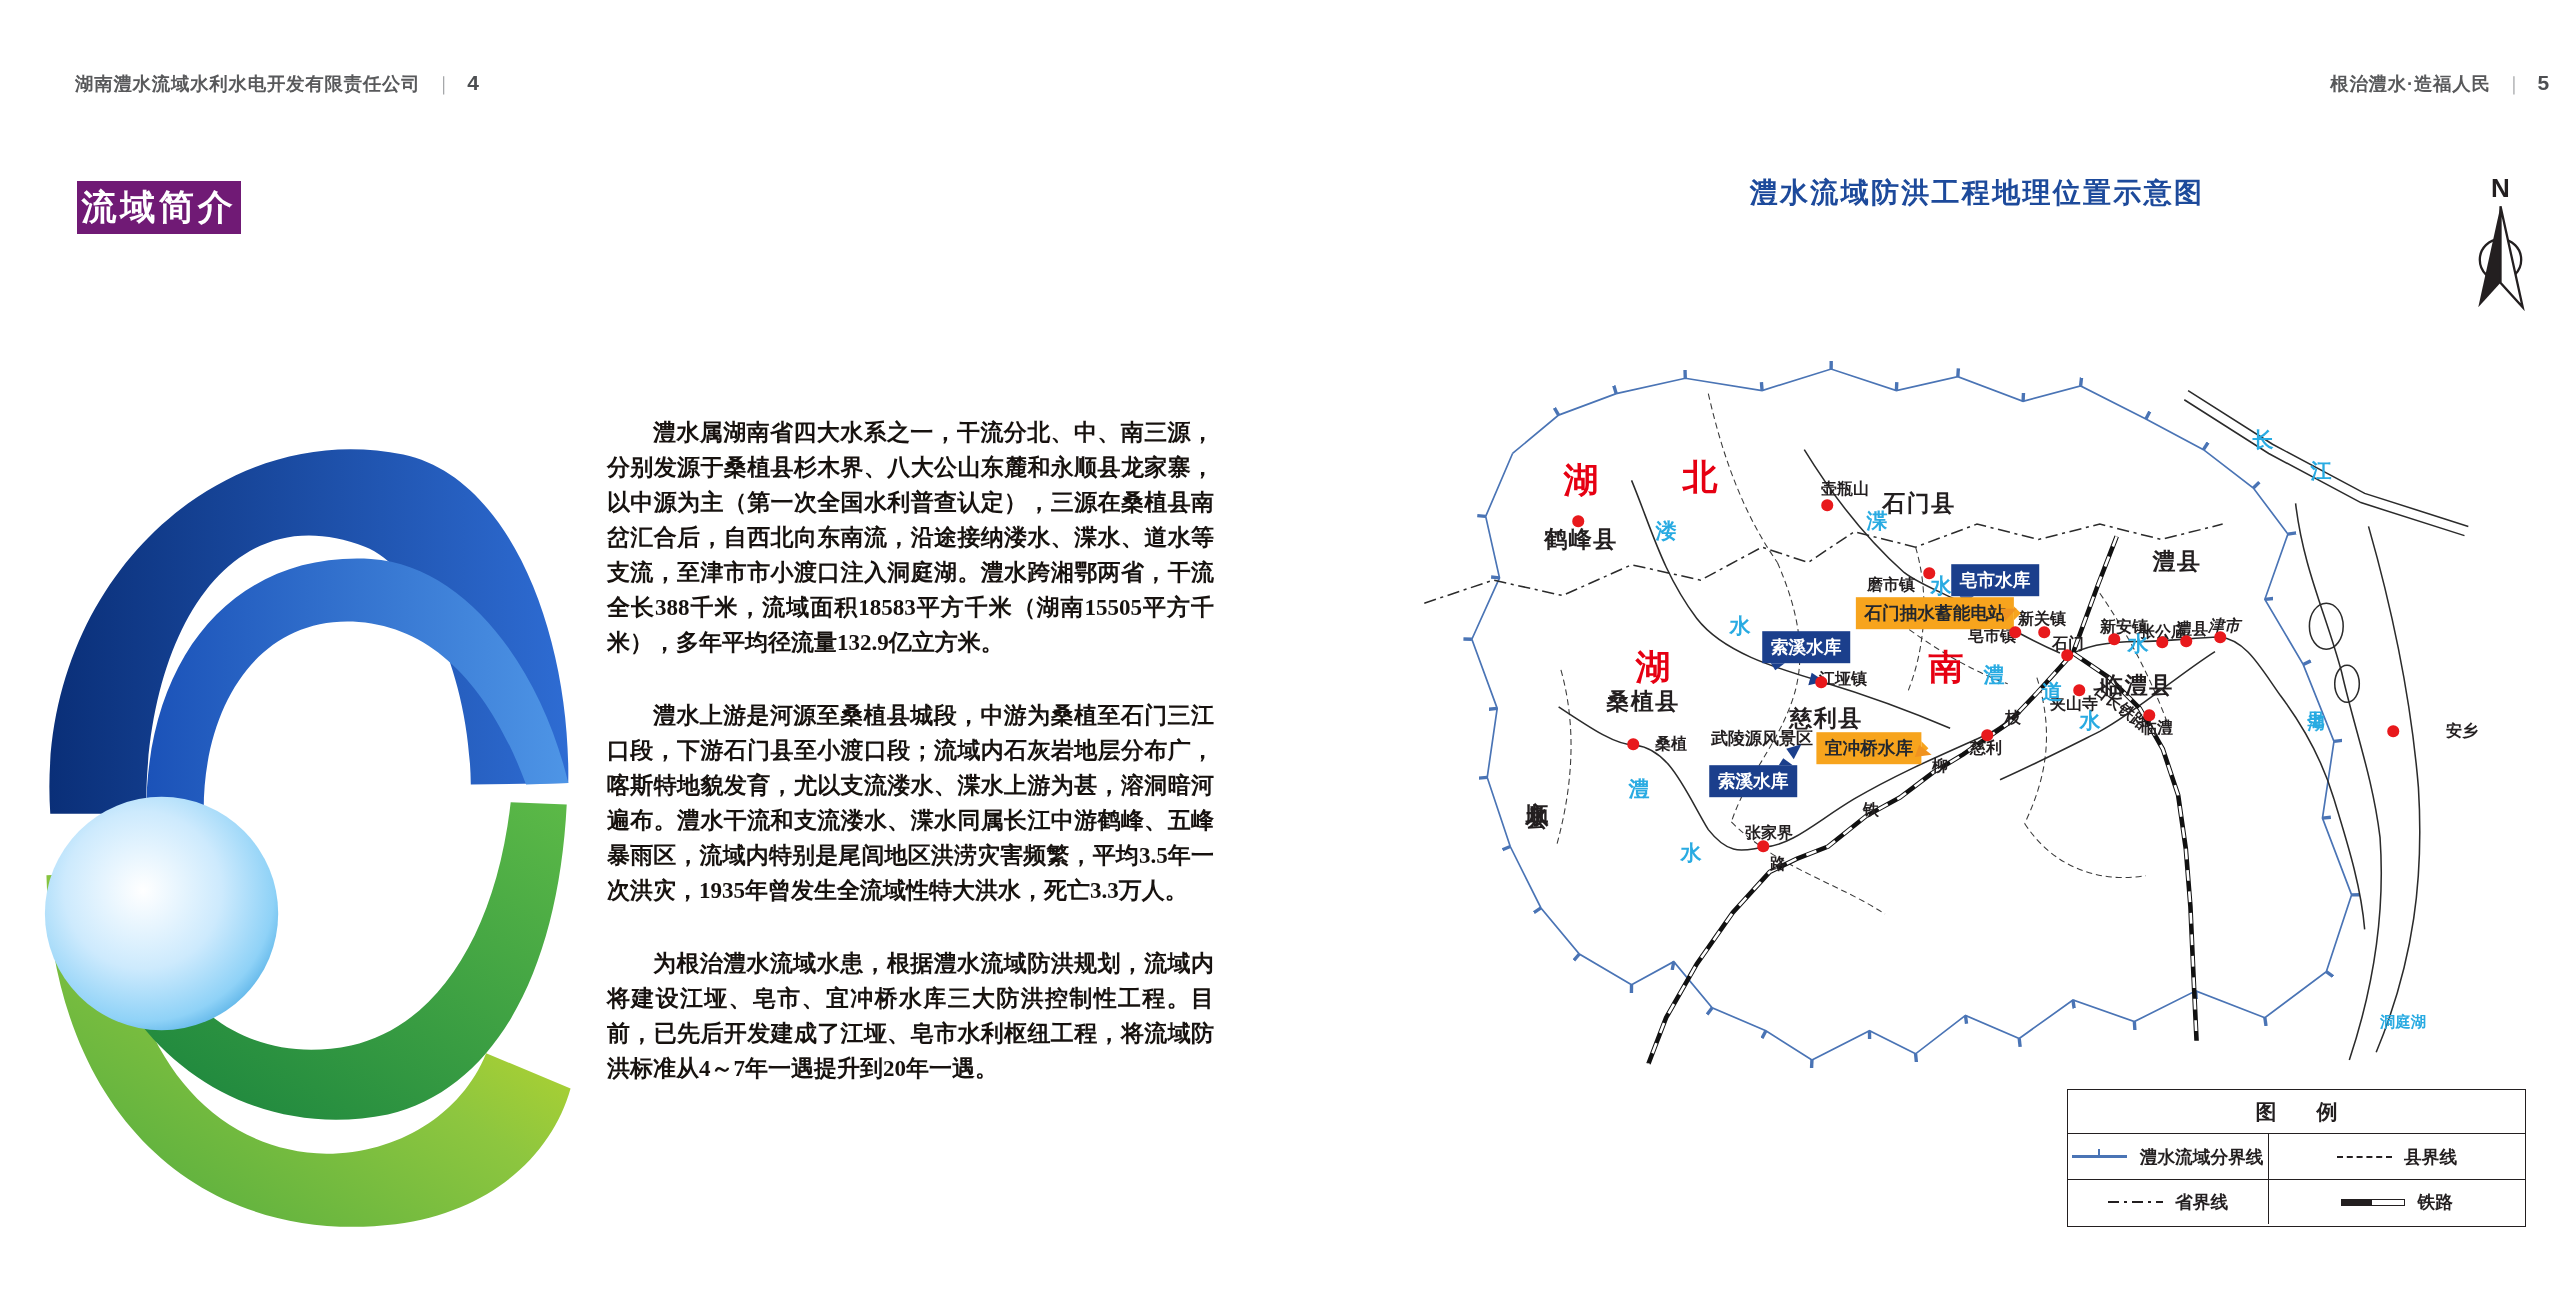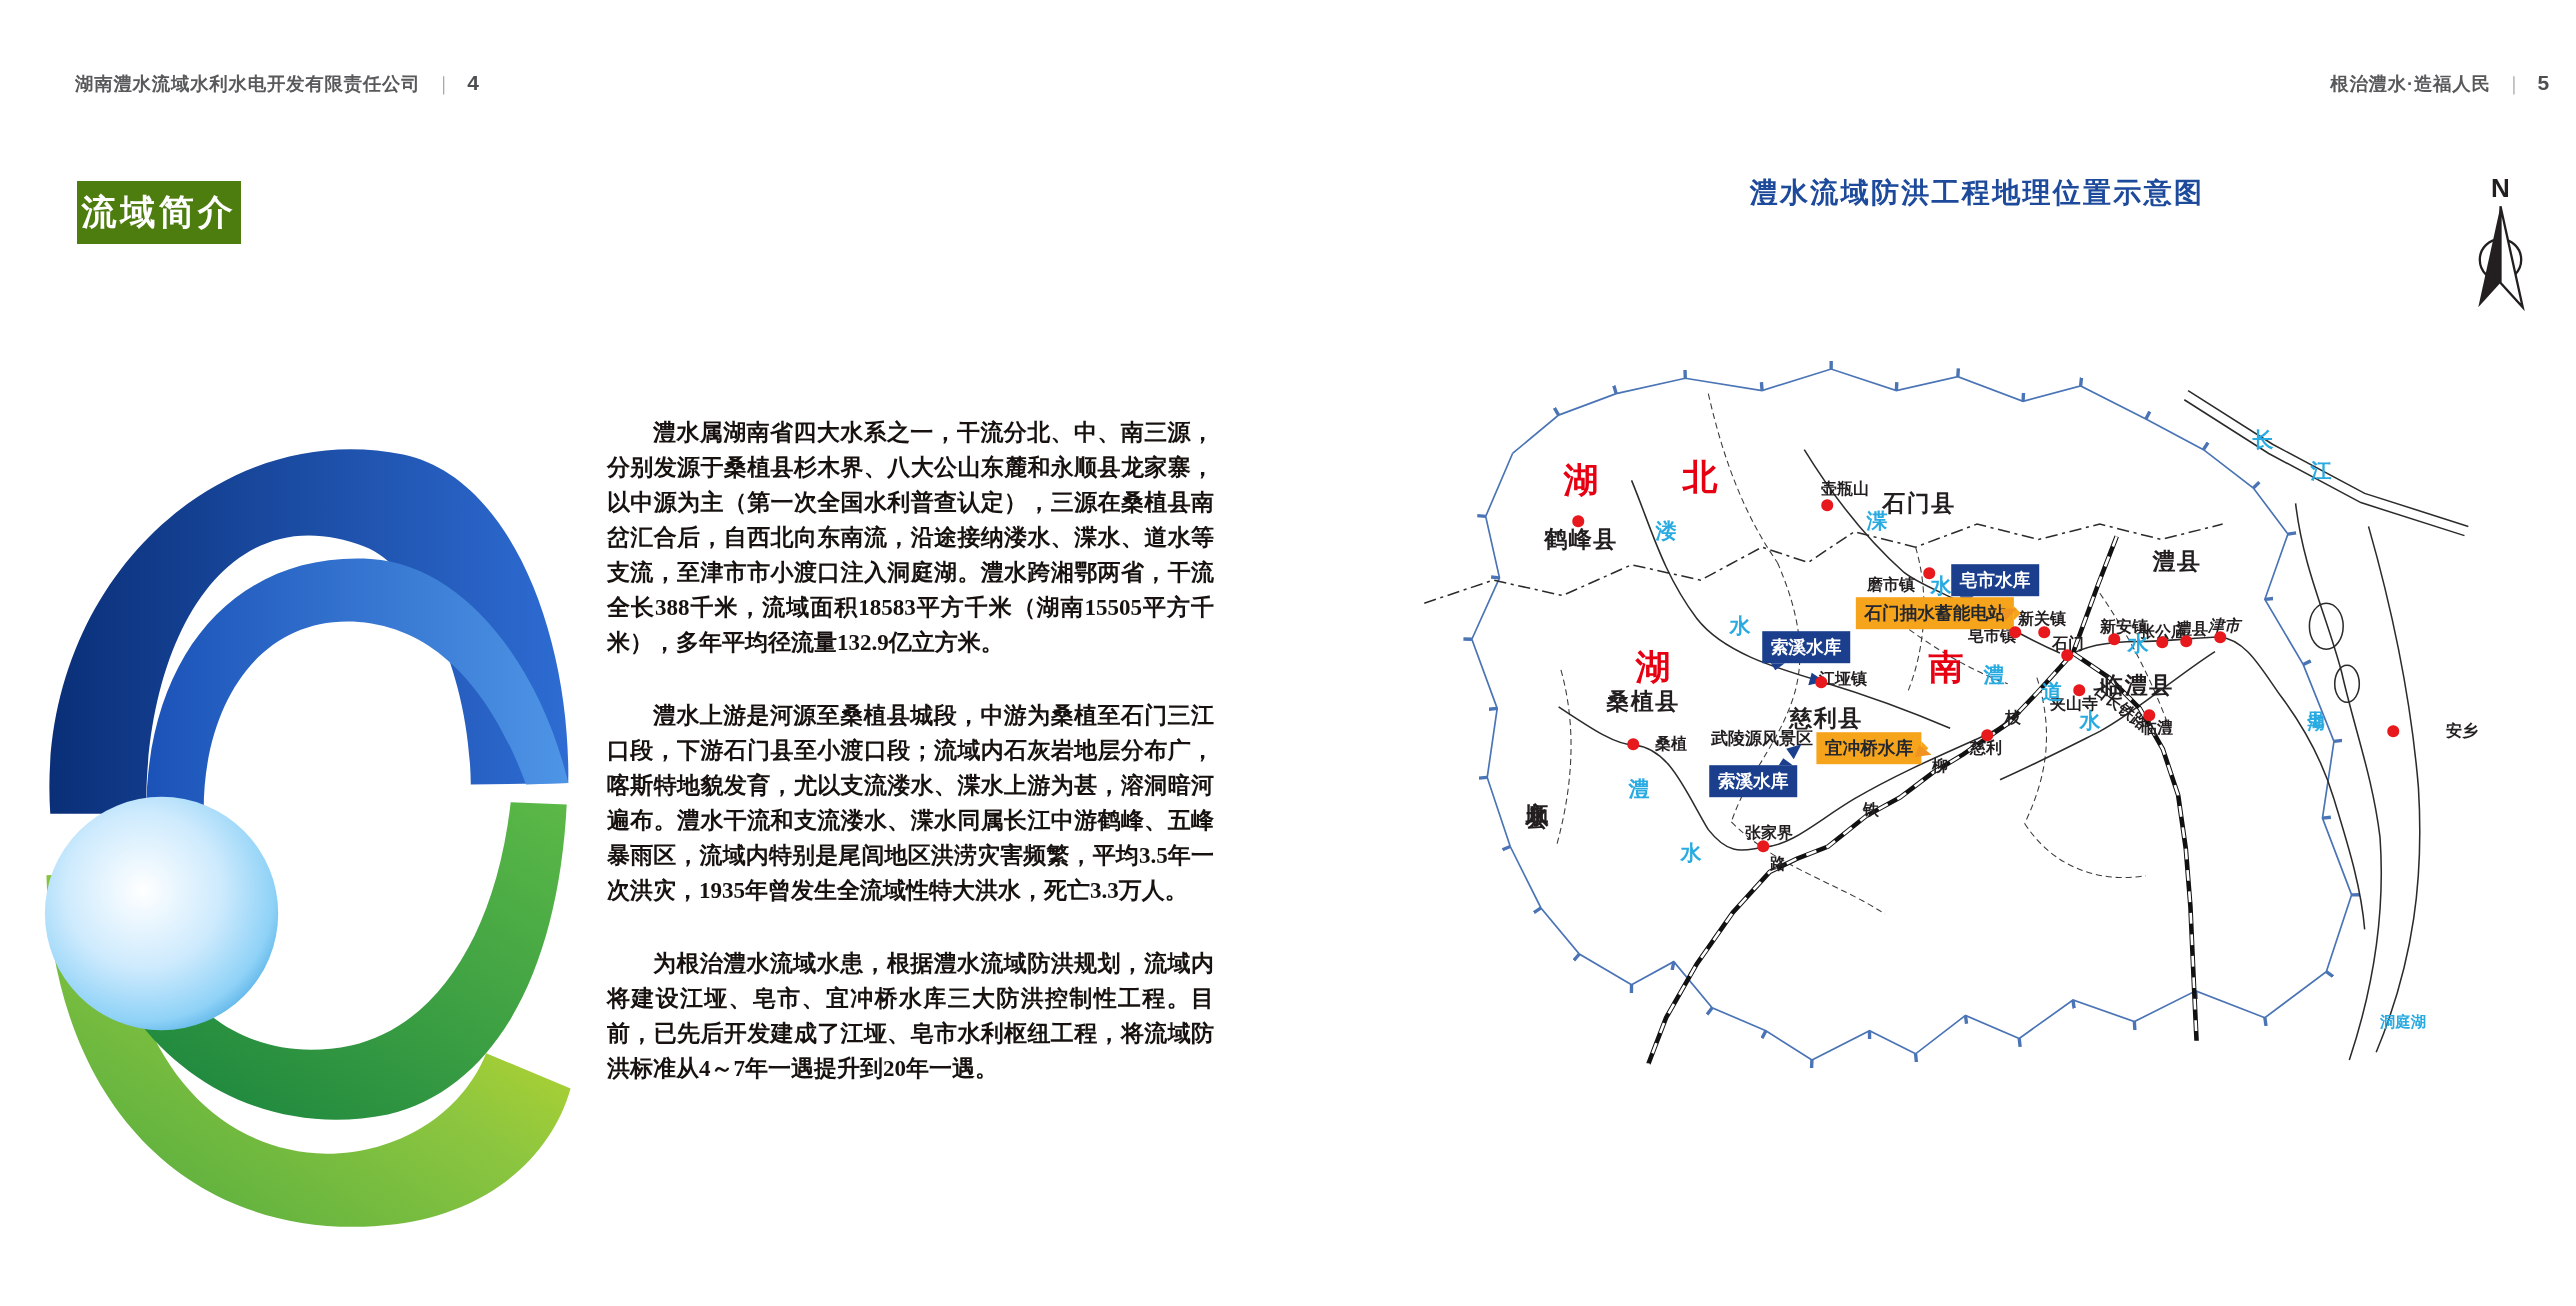--- a/index.html
+++ b/index.html
@@ -5,21 +5,21 @@
   html,body{margin:0;padding:0;background:#e8e8e8;}
   #canvas{position:relative;width:2576px;height:1306px;background:#ffffff;overflow:hidden;
           font-family:"Liberation Sans","DejaVu Sans",sans-serif;}
   
   .hdr{position:absolute;top:71px;font-size:18.4px;font-weight:bold;color:#58595b;letter-spacing:0.8px;}
   #hdr-left{left:75px;}
   #hdr-right{right:26px;}
   .hdr .sep{color:#9b9da0;font-weight:normal;margin:0 14px;}
   .hdr .pagenum{font-size:21px;color:#4d4f52;}
   
-  .badge{position:absolute;left:77px;top:181px;width:164px;height:63px;background:#4d7c0f;
+  .badge{position:absolute;left:77px;top:181px;width:164px;height:53px;background:#701a75;
          color:#ffffff;font-size:35px;font-weight:bold;letter-spacing:3.8px;
          display:flex;align-items:center;justify-content:center;}
   
   .bodytext{position:absolute;left:607px;top:415px;width:607px;color:#17120f;
             font-family:"Liberation Serif","DejaVu Serif",serif;font-weight:bold;
             font-size:23px;line-height:35px;text-align:justify;}
   .bodytext p{margin:0 0 38px 0;text-indent:2em;}
   
   #logo{position:absolute;left:3.8px;top:384px;}
   
@@ -257,15 +257,36 @@
         <div class="m-dot" style="left: 255px; top: 398px;"></div>
         <div class="m-dot" style="left: 385px; top: 500px;"></div>
         <div class="m-dot" style="left: 1015px; top: 385px;"></div>
         <div class="m-dam c-orange" style="left: 625px; top: 269px; transform: translate(0px, -50%) rotate(-20deg);"></div>
         <div class="m-dam c-blue" style="left: 432px; top: 333px; transform: translate(0px, -50%) rotate(15deg);"></div>
         <div class="m-dam c-blue" style="left: 412px; top: 408px; transform: translate(0px, -50%) rotate(-35deg);"></div>
         <div class="m-dam c-orange" style="left: 539px; top: 405px; transform: translate(0px, -50%) rotate(20deg);"></div>
       </div>
   </div>
 
+  <div id="legend">
+    <div class="ttl">图  例</div>
+    <div class="grid">
+      <div class="cell">
+        <span class="sw sw-basin"></span>
+        <span>澧水流域分界线</span>
+      </div>
+      <div class="cell c2">
+        <span class="sw sw-county"></span>
+        <span>县界线</span>
+      </div>
+      <div class="cell r2">
+        <span class="sw sw-province"></span>
+        <span>省界线</span>
+      </div>
+      <div class="cell r2 c2">
+        <span class="sw sw-railway"></span>
+        <span>铁路</span>
+      </div>
+    </div>
+  </div>
 
 </div>
 
 
 </body></html>

